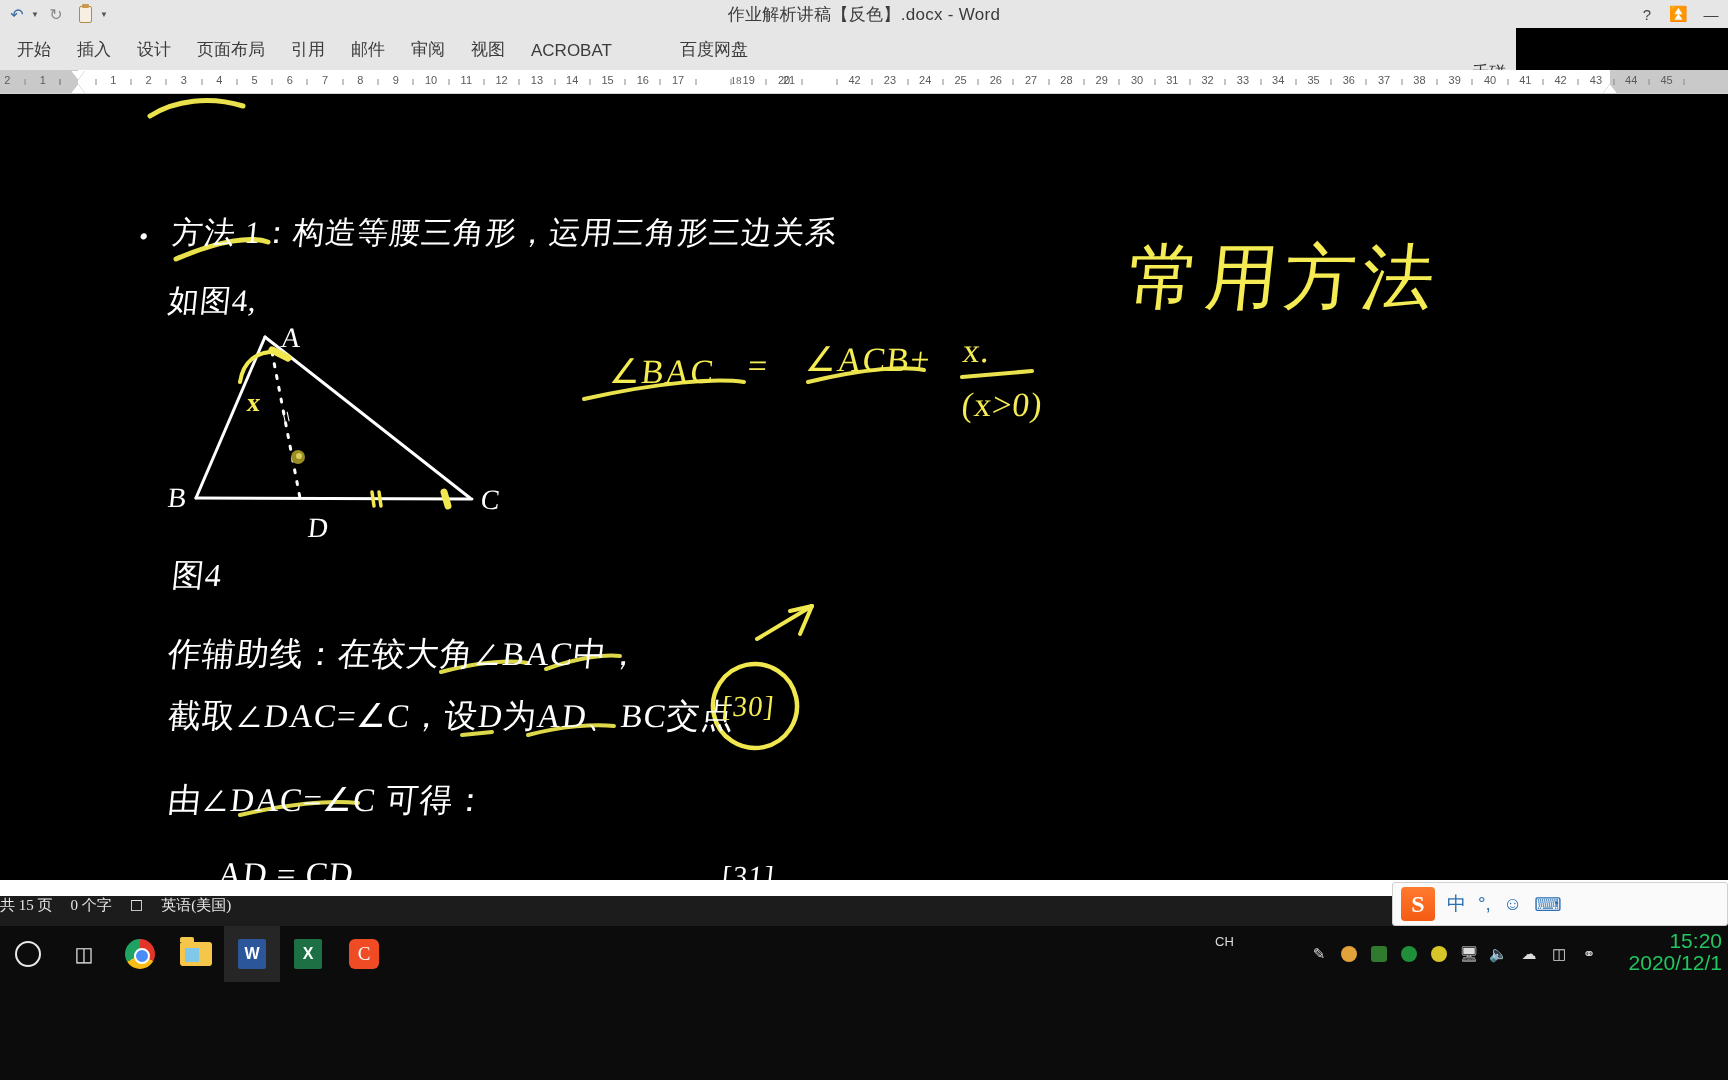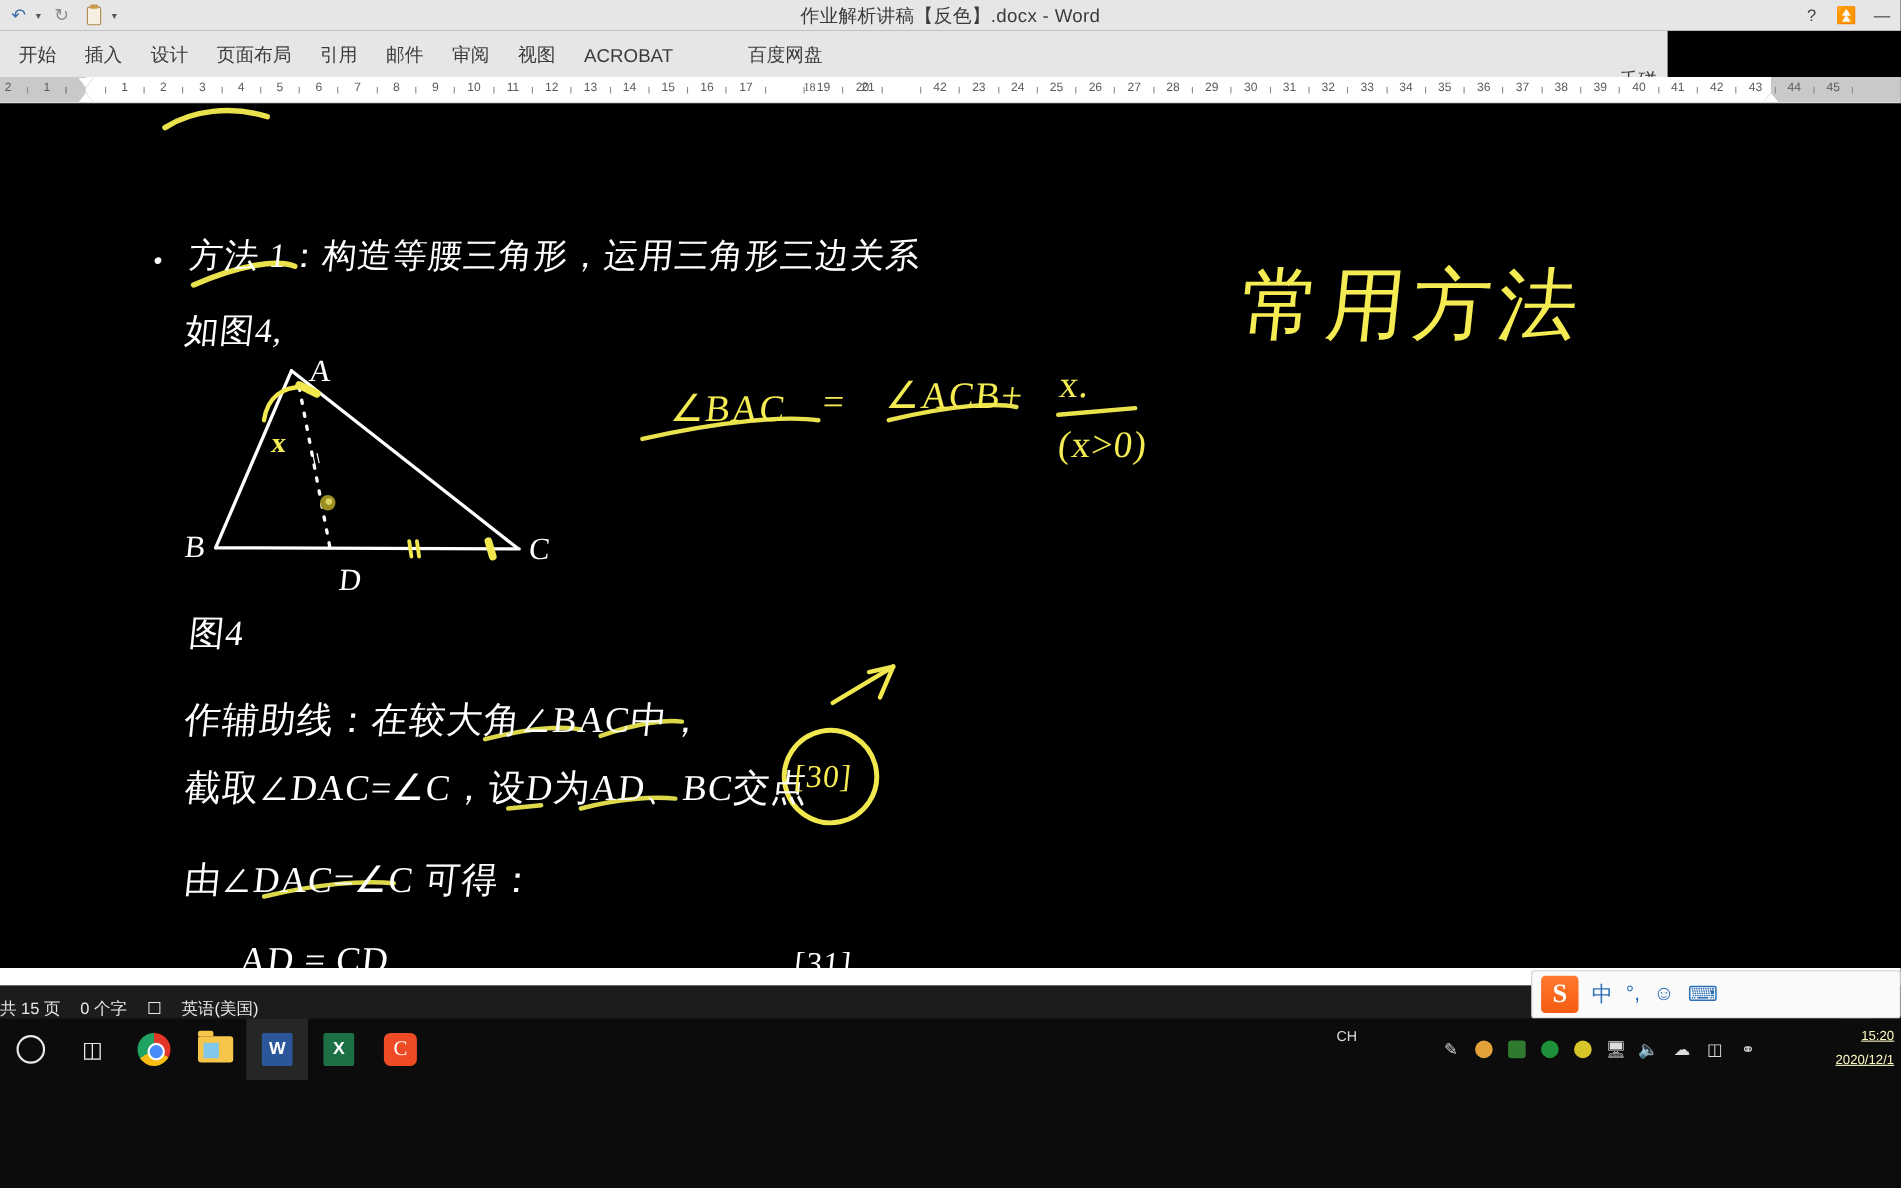--- a/index.html
+++ b/index.html
@@ -118,21 +118,21 @@
 
   
   .page-gap {
     position: absolute; left: 0; top: 880px; width: 1728px; height: 16px;
     background: #ffffff;
   }
   
   .statusbar {
     position: absolute; left: 0; top: 896px; width: 1728px; height: 42px;
     background: #1c1c1c; color: #e8e8e8;
-    display: flex; align-items: center; font-size: 15px;
+    display: flex; align-items: flex-start; font-size: 15px; font-family: Liberation Serif, serif;
   }
   .sb-left { display: flex; align-items: center; gap: 18px; padding-left: 0px; }
   .sb-item { white-space: nowrap; }
   .sb-right {
     position: absolute; right: 0; top: 0; height: 30px;
     display: flex; align-items: center;
   }
   .view-btn {
     width: 28px; height: 30px; display: flex; align-items: center;
     justify-content: center; color: #dcdcdc; font-size: 15px;
@@ -213,21 +213,21 @@
   .tray-ico {
     width: 30px; height: 56px; display: flex; align-items: center;
     justify-content: center; color: #dcdcdc; font-size: 15px;
   }
   .tray-lang {
     position: absolute; left: 1215px; top: 8px;
     color: #dcdcdc; font-size: 13px;
   }
   .clock {
     position: absolute; right: 6px; top: 4px; text-align: right;
-    color: #fef9c3; font-size: 12px; line-height: 22px; text-decoration: underline;
+    color: #22c55e; font-size: 21px; line-height: 22px;
   }
   .dot {
     width: 16px; height: 16px; border-radius: 50%;
   }
 </style>
 </head>
 <body>
 
 <div id="app">
 

